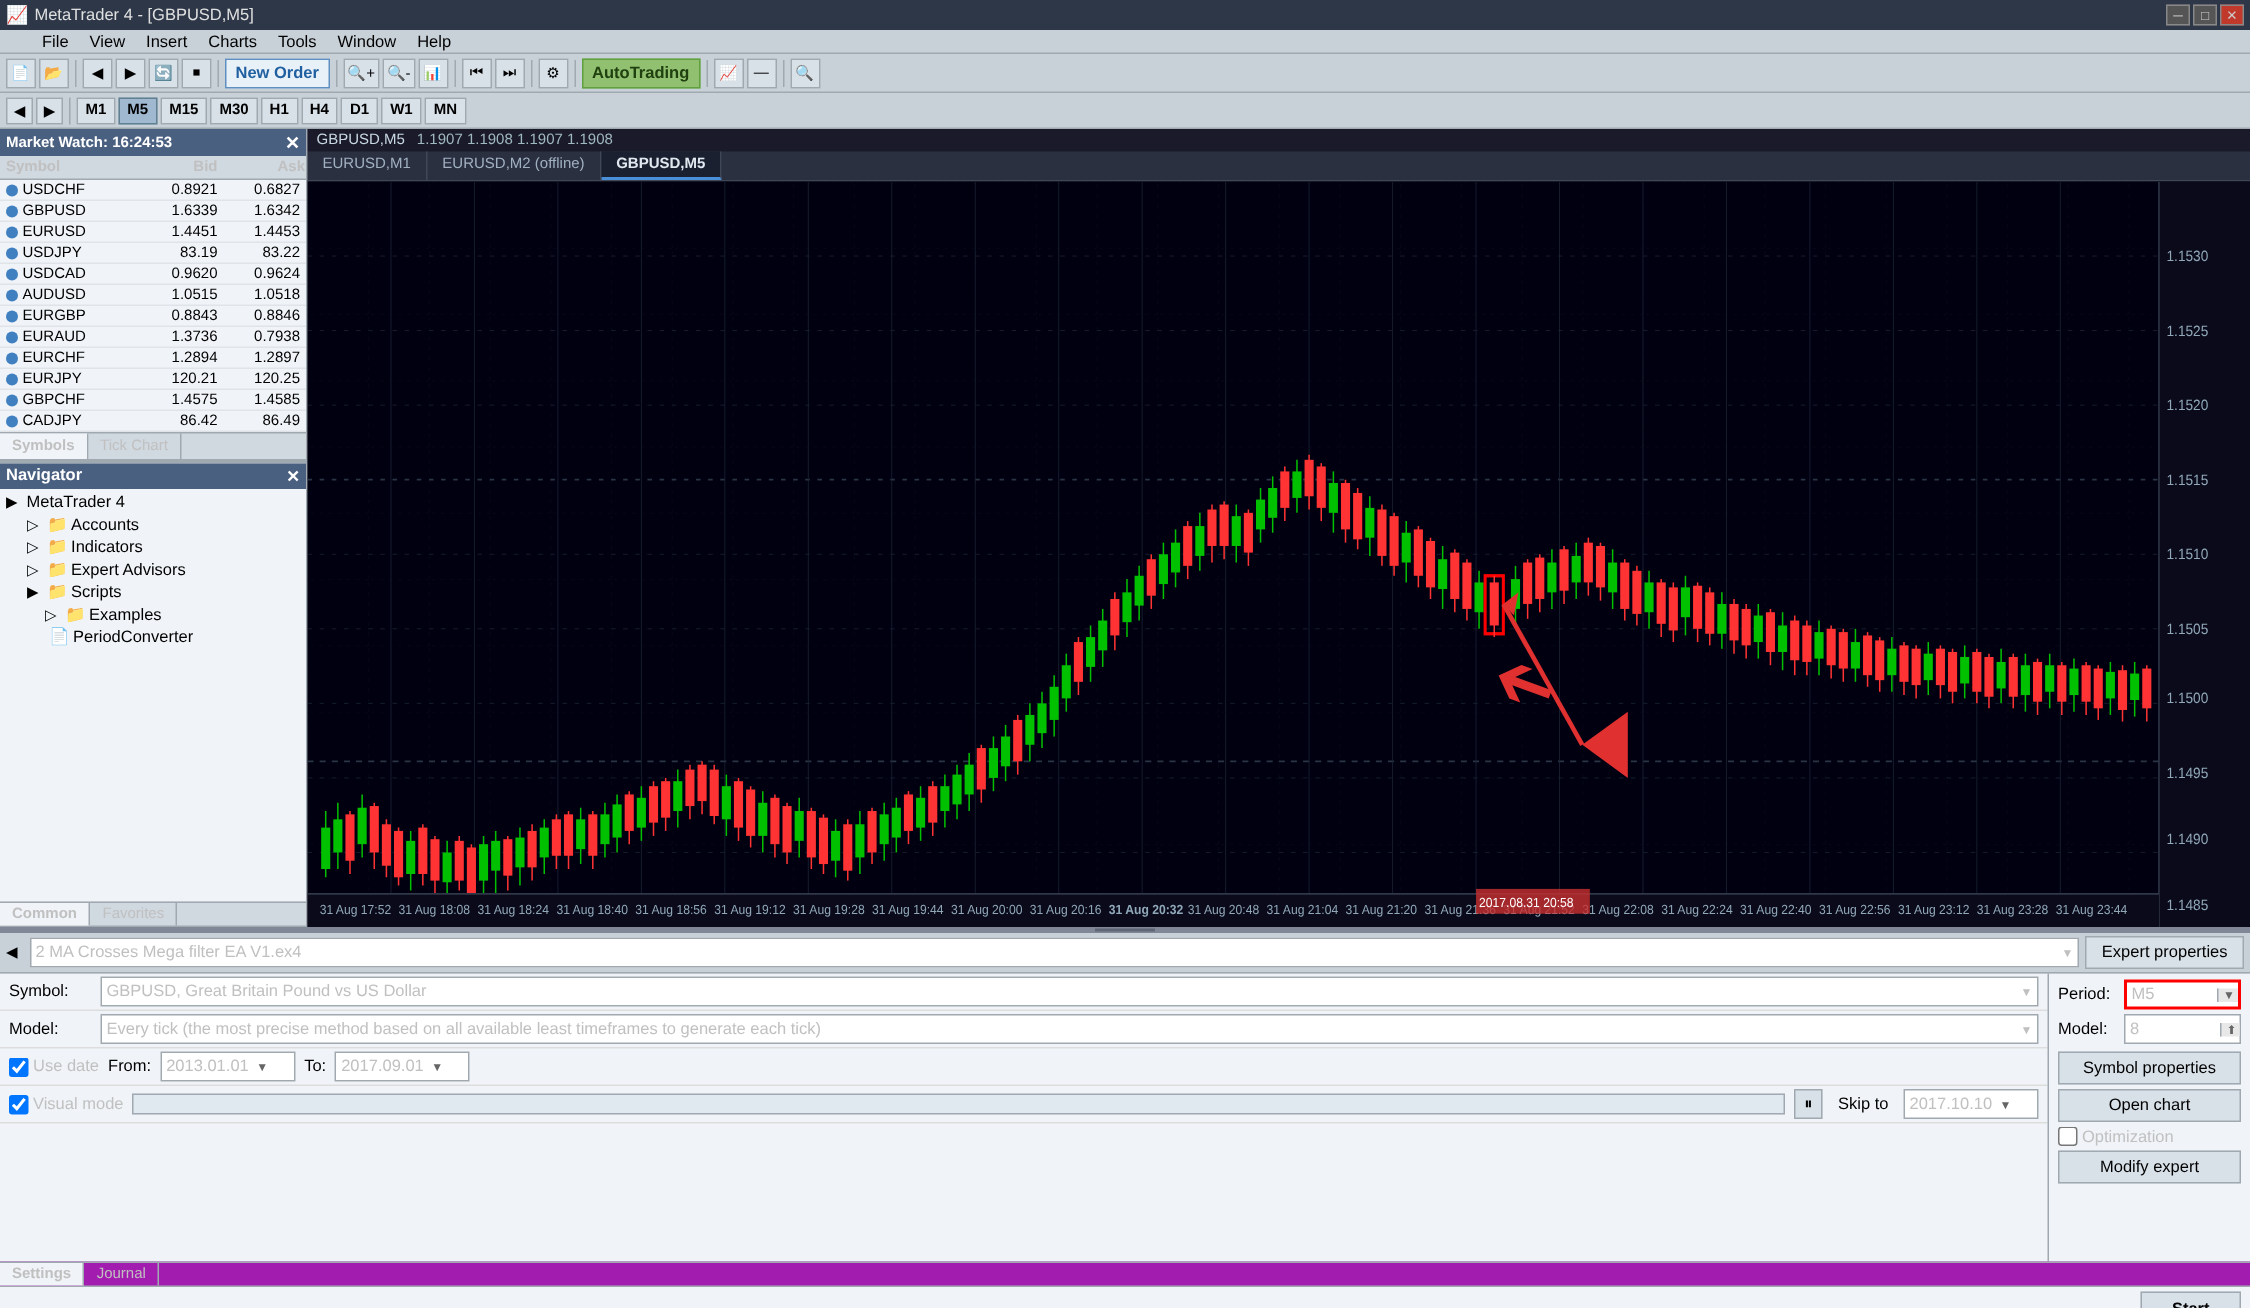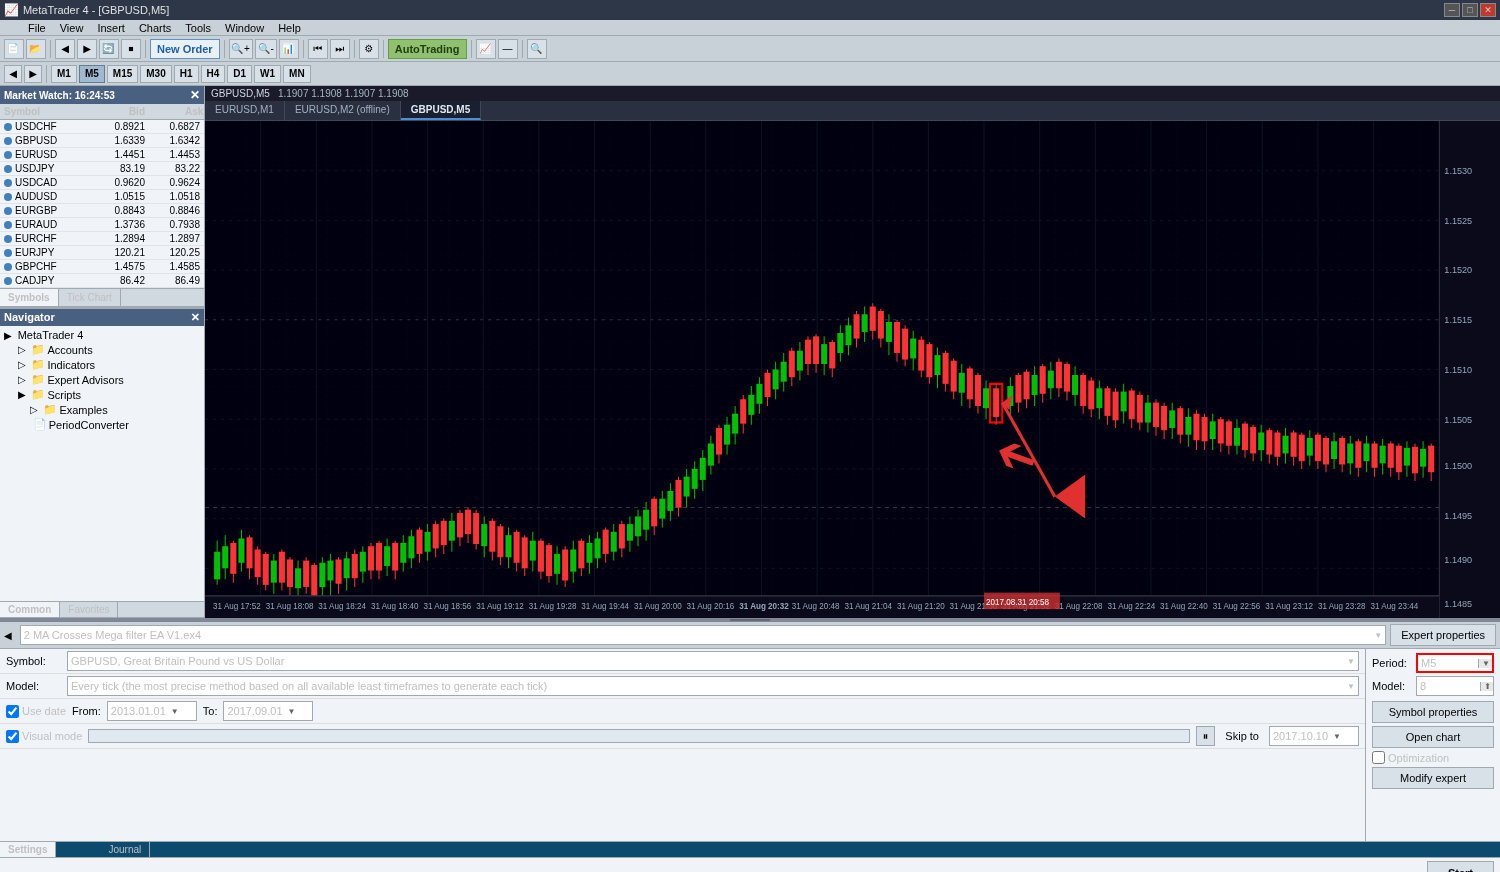--- a/index.html
+++ b/index.html
@@ -811,21 +811,21 @@
 
       <label style="display:flex; align-items:center; gap:3px; font-size:11px; cursor:pointer;">
         <input type="checkbox" style="">
         <span>Optimization</span>
       </label>
 
       <button class="st-btn">Modify expert</button>
     </div>
   </div>
 
-  <div style="display:flex; background:#0c4a6e; border-top:1px solid #a0a8b0;gap:44px;">
+  <div style="display:flex; background:#a21caf; border-top:1px solid #a0a8b0;">
     <div class="bottom-tab active">Settings</div>
     <div class="bottom-tab">Journal</div>
   </div>
 </div>
 
 <div style="background:#f0f4f8; border-top:1px solid #a0a8b0; display:flex; justify-content:flex-end; padding:3px 6px;">
   <button style="height:24px; padding:0 20px; background:#d8e0e8; border:1px solid #a0a8b0; cursor:pointer; font-size:11px; font-weight:bold;">Start</button>
 </div>
 
 </body></html>

